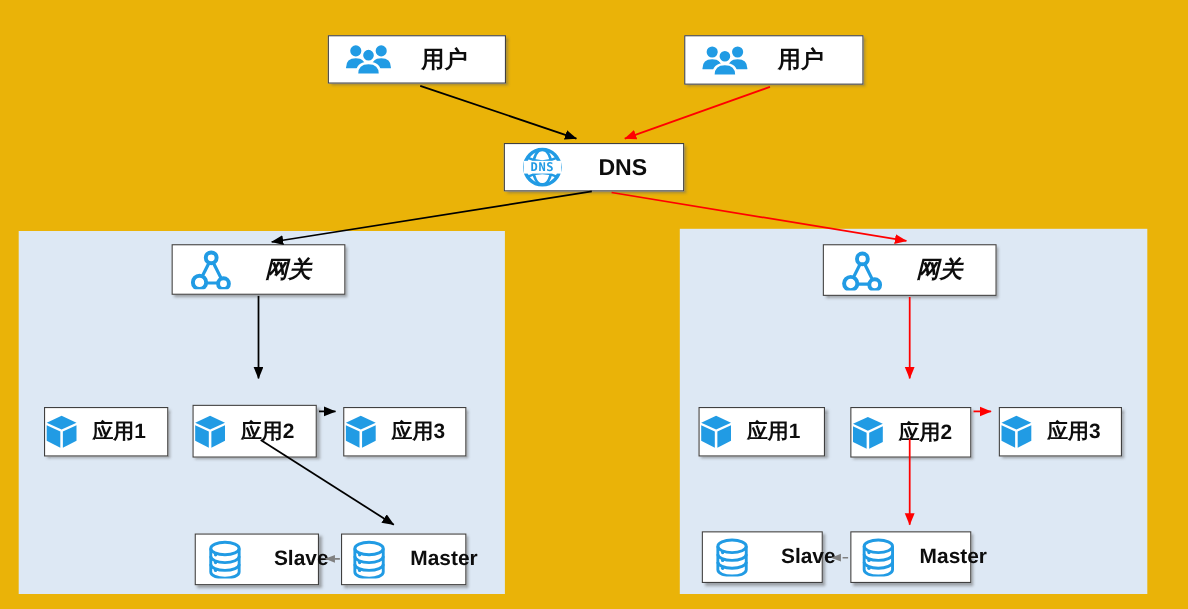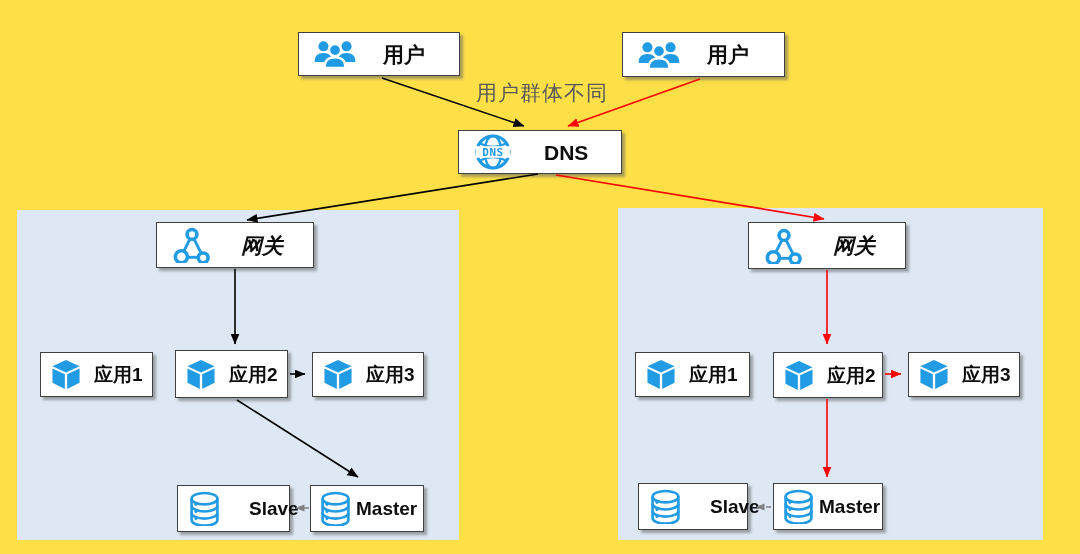--- a/index.html
+++ b/index.html
@@ -1,17 +1,17 @@
 <!DOCTYPE html>
 <html><head>
 <meta charset="utf-8">
 <style>
   html,body{margin:0;padding:0;background:#ffffff;}
   body{font-family:"Liberation Sans","DejaVu Sans",sans-serif;}
-  #canvas{position:relative;width:1080px;height:554px;background:#fde047;overflow:hidden;}
+  #canvas{position:relative;width:1080px;height:554px;background:#eab308;overflow:hidden;}
 
   .panel{position:absolute;background:#dde8f4;z-index:1;}
   #panel-left{left:17px;top:210px;width:442px;height:330px;}
   #panel-right{left:618px;top:208px;width:425px;height:332px;}
 
   .node{
     position:absolute;background:#ffffff;border:1.4px solid #404040;
     box-shadow:2.5px 2.5px 2.5px rgba(100,100,100,0.55);
     display:flex;align-items:center;box-sizing:border-box;z-index:2;
   }
@@ -23,29 +23,29 @@
   .node-lg .label{font-size:21px;margin-left:26px;}
 
   .node-gw{padding-left:16px;}
   .node-gw .icon{width:38px;height:36px;}
   .node-gw .label{font-size:21px;margin-left:30px;font-style:italic;}
 
   .node-dns{padding-left:13px;}
   .node-dns .icon{width:42px;height:38px;}
   .node-dns .label{font-size:21px;margin-left:30px;}
 
-  .node-app{padding-left:10px;}
+  .node-app{margin-top:18px;}
   .node-app .icon{width:30px;height:31px;}
   .node-app .label{font-size:19px;margin-left:13px;}
 
   .node-db{padding-left:10px;}
   .node-db .icon{width:33px;height:35px;}
   .node-db .label{font-size:19px;margin-left:28px;}
   .node-db.tight{padding-left:8px;}
-  .node-db.tight .label{margin-left:4px;}
+  .node-db.tight .label{margin-left:21px;}
 
   #annotation{
     position:absolute;left:476px;top:79px;z-index:3;
     font-size:21px;color:#595959;font-weight:400;letter-spacing:1px;
   }
 
   #arrows{position:absolute;left:0;top:0;z-index:5;pointer-events:none;}
 </style>
 </head>
 <body>
@@ -115,21 +115,20 @@
     <span class="label">用户</span>
   </div>
 
   <div class="node node-lg" style="left:622px;top:32px;width:163px;height:45px;">
     <svg class="icon" viewBox="0 0 40 26">
         <use href="#ic-users"></use>
       </svg>
     <span class="label">用户</span>
   </div>
 
-  <div id="annotation">用户群体不同</div>
 
   <div class="node node-dns" style="left:458px;top:130px;width:164px;height:44px;">
     <svg class="icon" viewBox="0 0 38 38">
         <use href="#ic-dns"></use>
       </svg>
     <span class="label">DNS</span>
   </div>
 
   <div class="node node-gw" style="left:156px;top:222px;width:158px;height:46px;">
     <svg class="icon" viewBox="0 0 34 32">

